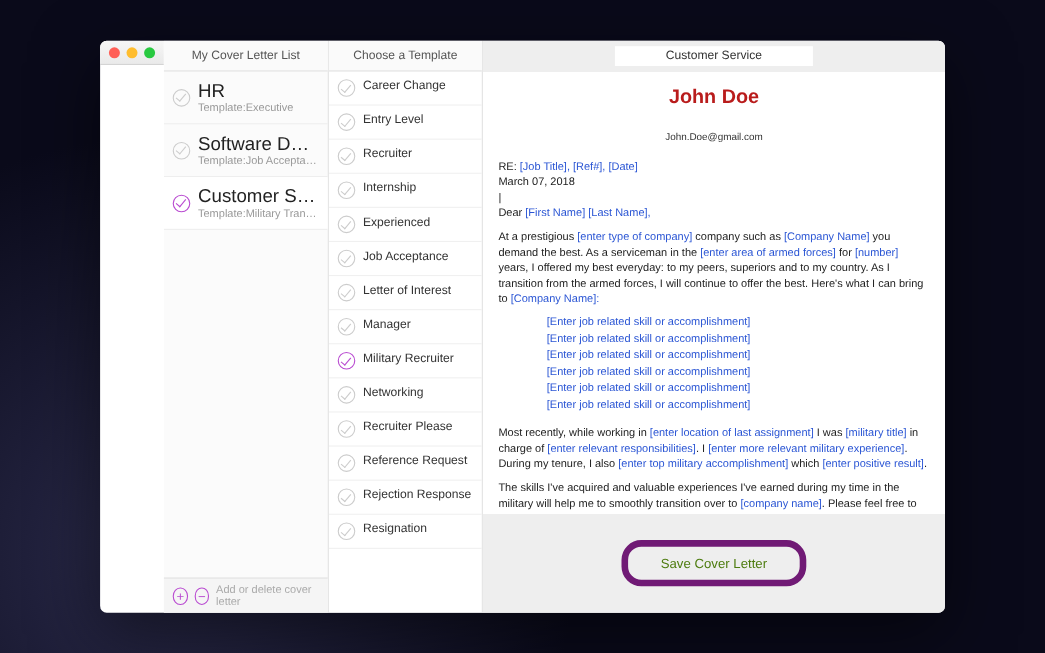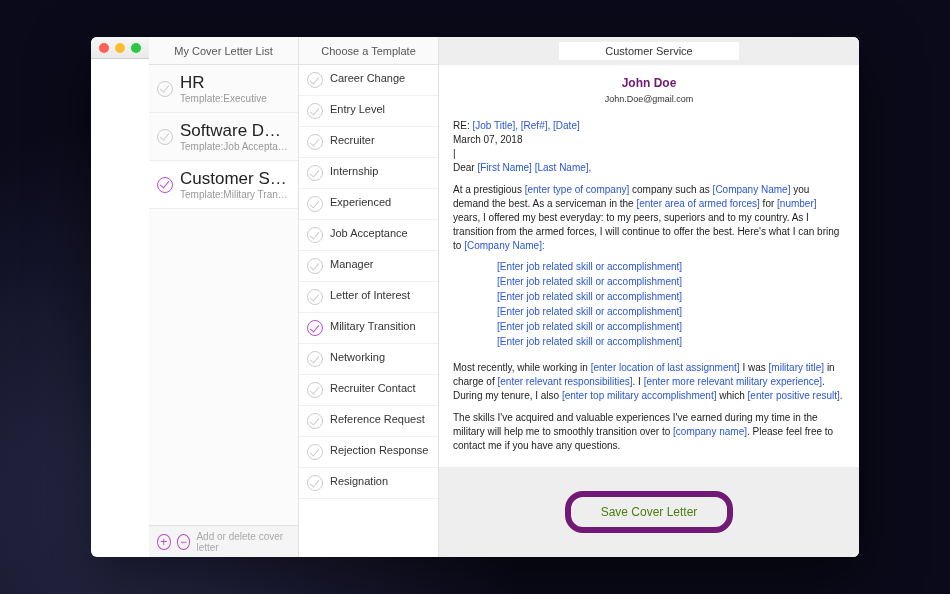--- a/index.html
+++ b/index.html
@@ -63,21 +63,21 @@
   .main { flex: 1; display: flex; flex-direction: column; min-width: 0; background: #eee; }
   .main-header { height: 28px; display: flex; align-items: center; justify-content: center; background: #eee; }
   .title-input {
     width: 180px; height: 18px; border: none; background: #fff; font-size: 11px; text-align: center;
     color: #333; outline: none;
   }
   .doc {
     background: #fff; margin: 0; flex: 1; overflow-y: auto; padding: 10px 14px 14px 14px;
     font-size: 10px; color: #222; line-height: 1.4;
   }
-  .doc h1 { text-align: center; color: #701a75; font-size: 12px; font-weight: 600; margin-bottom: 1px; }
+  .doc h1 { text-align: center; color: #b91c1c; font-size: 18px; font-weight: 600; margin-bottom: 18px; }
   .doc .email { text-align: center; font-size: 9px; color: #333; margin-bottom: 14px; }
   .ph { color: #2a55d4; }
   .bullets { margin: 6px 0 12px 44px; }
   .bullets div { color: #2a55d4; font-size: 10px; line-height: 1.5; }
   .save-area { height: 90px; background: #eee; display: flex; align-items: center; justify-content: center; }
   .save-btn {
     border: 6px solid #701a75; color: #4d7c0f; background: #fff0fa00;
     padding: 8px 30px; border-radius: 18px; font-size: 12px; cursor: pointer; background: transparent;
   }
   .list::-webkit-scrollbar { width: 6px; } .list::-webkit-scrollbar-thumb { background: #ddd; border-radius: 3px; }
@@ -149,37 +149,37 @@
           <div class="tmpl-item">
             <div class="check"></div>
             <span>Experienced</span>
           </div>
           <div class="tmpl-item">
             <div class="check"></div>
             <span>Job Acceptance</span>
           </div>
           <div class="tmpl-item">
             <div class="check"></div>
+            <span>Letter of Interest</span>
+          </div>
+          <div class="tmpl-item">
+            <div class="check"></div>
             <span>Manager</span>
           </div>
           <div class="tmpl-item">
-            <div class="check"></div>
-            <span>Letter of Interest</span>
-          </div>
-          <div class="tmpl-item">
             <div class="check sel"></div>
-            <span>Military Transition</span>
+            <span>Military Recruiter</span>
           </div>
           <div class="tmpl-item">
             <div class="check"></div>
             <span>Networking</span>
           </div>
           <div class="tmpl-item">
             <div class="check"></div>
-            <span>Recruiter Contact</span>
+            <span>Recruiter Please</span>
           </div>
           <div class="tmpl-item">
             <div class="check"></div>
             <span>Reference Request</span>
           </div>
           <div class="tmpl-item">
             <div class="check"></div>
             <span>Rejection Response</span>
           </div>
           <div class="tmpl-item">

